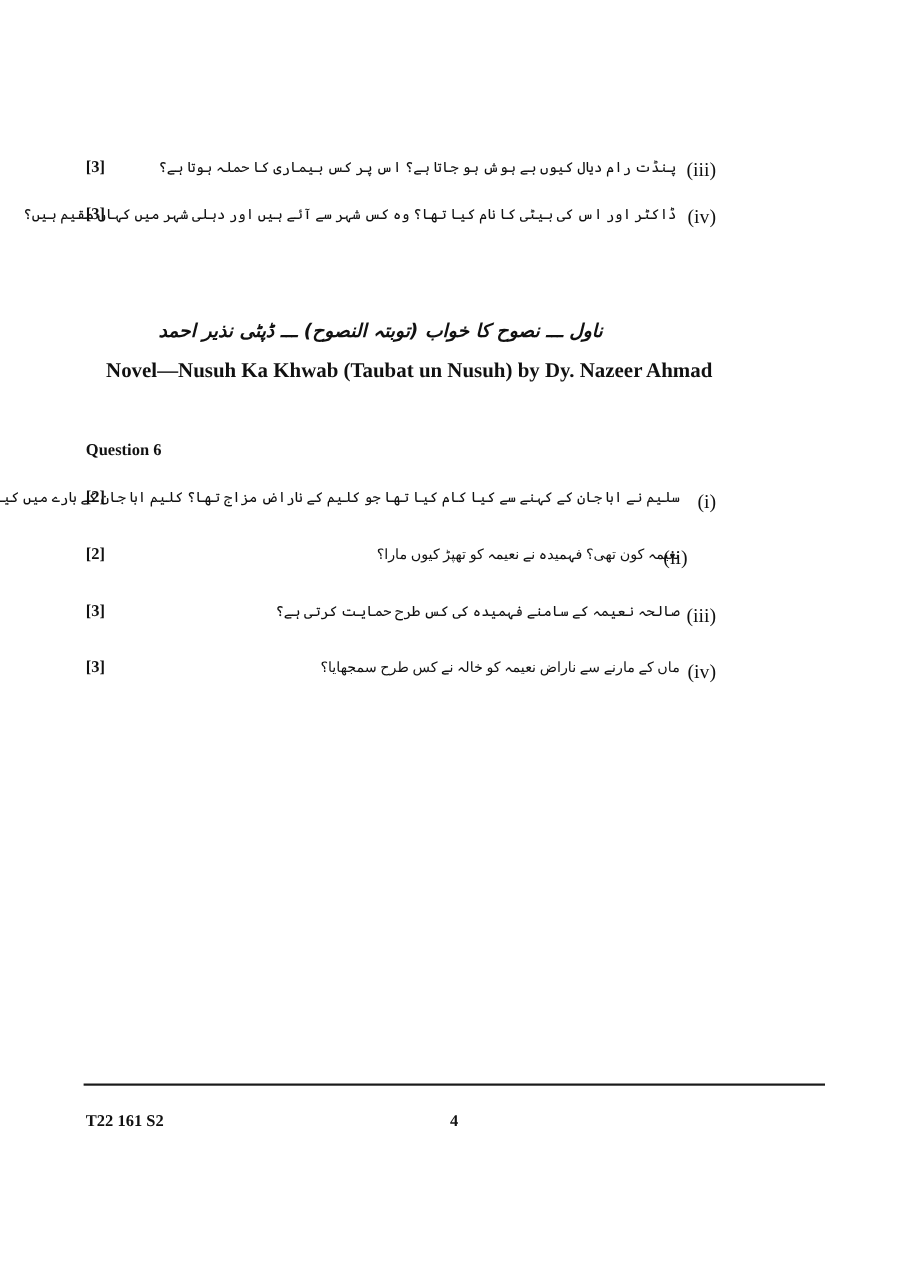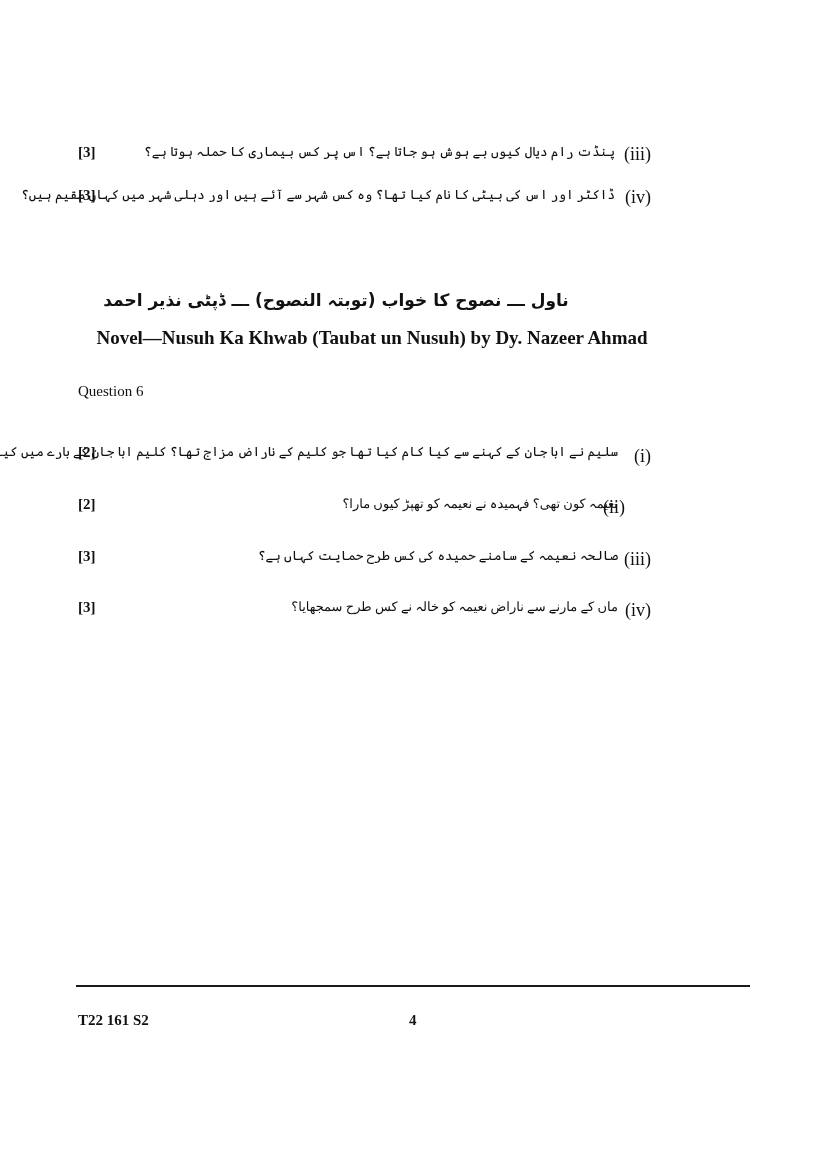--- a/index.html
+++ b/index.html
@@ -46,22 +46,23 @@
     }
     .eng-title {
       font-family: "Liberation Serif", serif;
       font-weight: bold;
       font-size: 19px;
       text-align: center;
       white-space: nowrap;
     }
     .q-heading {
       font-family: "Liberation Serif", serif;
-      font-weight: normal;
+      font-weight: bold;
       font-size: 15px;
+      margin-top: 19px;
     }
     .rule {
       height: 2px;
       background: #1a1a1a;
     }
     .footer-code {
       font-family: "Liberation Serif", serif;
       font-weight: bold;
       font-size: 15px;
     }
@@ -77,36 +78,36 @@
 <div>
   <div class="abs marks" style="top:144px;">[3]</div>
   <div class="abs urdu" style="top:145px; right:213px;">پنڈت رام دیال کیوں بے ہوش ہو جاتا ہے؟ اس پر کس بیماری کا حملہ ہوتا ہے؟</div>
   <div class="abs numeral" style="top:144px; left:615px; width:36px;">(iii)</div>
 
   <div class="abs marks" style="top:187px;">[3]</div>
   <div class="abs urdu" style="top:188px; right:213px;">ڈاکٹر اور اس کی بیٹی کا نام کیا تھا؟ وہ کس شہر سے آئے ہیں اور دہلی شہر میں کہاں مقیم ہیں؟</div>
   <div class="abs numeral" style="top:187px; left:615px; width:36px;">(iv)</div>
 </div>
 
-<div class="abs urdu-title" style="top:290px; left:0; width:672px;">ناول ـــ نصوح کا خواب (توبتہ النصوح) ـــ ڈپٹی نذیر احمد</div>
+<div class="abs urdu-title" style="top:290px; left:10px; width:672px;font-style:italic;">ناول ـــ نصوح کا خواب (توبتہ النصوح) ـــ ڈپٹی نذیر احمد</div>
 <div class="abs eng-title" style="top:327px; left:0; width:744px;">Novel—Nusuh Ka Khwab (Taubat un Nusuh) by Dy. Nazeer Ahmad</div>
 
 <div class="abs q-heading" style="top:383px; left:78px;">Question 6</div>
 
 <div>
   <div class="abs marks" style="top:444px;">[2]</div>
   <div class="abs urdu" style="top:445px; right:210px;">سلیم نے ابا جان کے کہنے سے کیا کام کیا تھا جو کلیم کے ناراض مزاج تھا؟ کلیم ابا جان کے بارے میں کیا کہتا ہے؟</div>
   <div class="abs numeral" style="top:446px; left:615px; width:36px;">(i)</div>
 
   <div class="abs marks" style="top:496px;">[2]</div>
   <div class="abs urdu" style="top:497px; right:210px;">نعیمہ کون تھی؟ فہمیدہ نے نعیمہ کو تھپڑ کیوں مارا؟</div>
   <div class="abs numeral" style="top:497px; left:589px; width:36px;">(ii)</div>
 
   <div class="abs marks" style="top:548px;">[3]</div>
-  <div class="abs urdu" style="top:549px; right:210px;">صالحہ نعیمہ کے سامنے حمیدہ کی کس طرح حمایت کہاں ہے؟</div>
+  <div class="abs urdu" style="top:549px; right:210px;">صالحہ نعیمہ کے سامنے فہمیدہ کی کس طرح حمایت کرتی ہے؟</div>
   <div class="abs numeral" style="top:549px; left:615px; width:36px;">(iii)</div>
 
   <div class="abs marks" style="top:599px;">[3]</div>
   <div class="abs urdu" style="top:600px; right:210px;">ماں کے مارنے سے ناراض نعیمہ کو خالہ نے کس طرح سمجھایا؟</div>
   <div class="abs numeral" style="top:600px; left:615px; width:36px;">(iv)</div>
 </div>
 
 <div class="abs rule" style="top:985px; left:76px; width:674px;"></div>
 <div class="abs footer-code" style="top:1012px; left:78px;">T22 161 S2</div>
 <div class="abs page-num" style="top:1012px; left:409px;">4</div>

